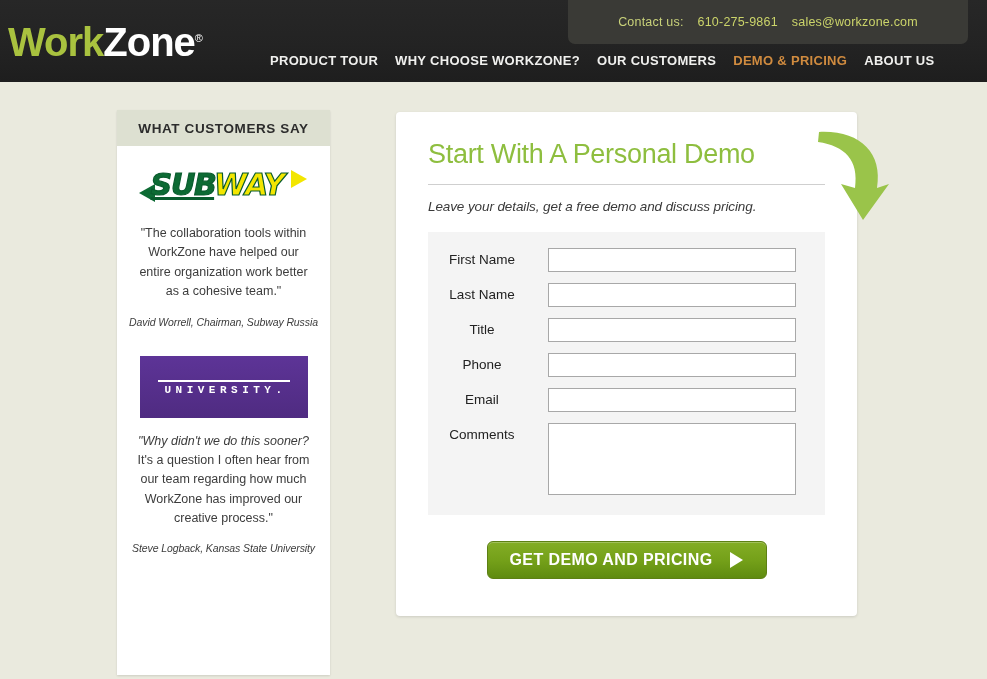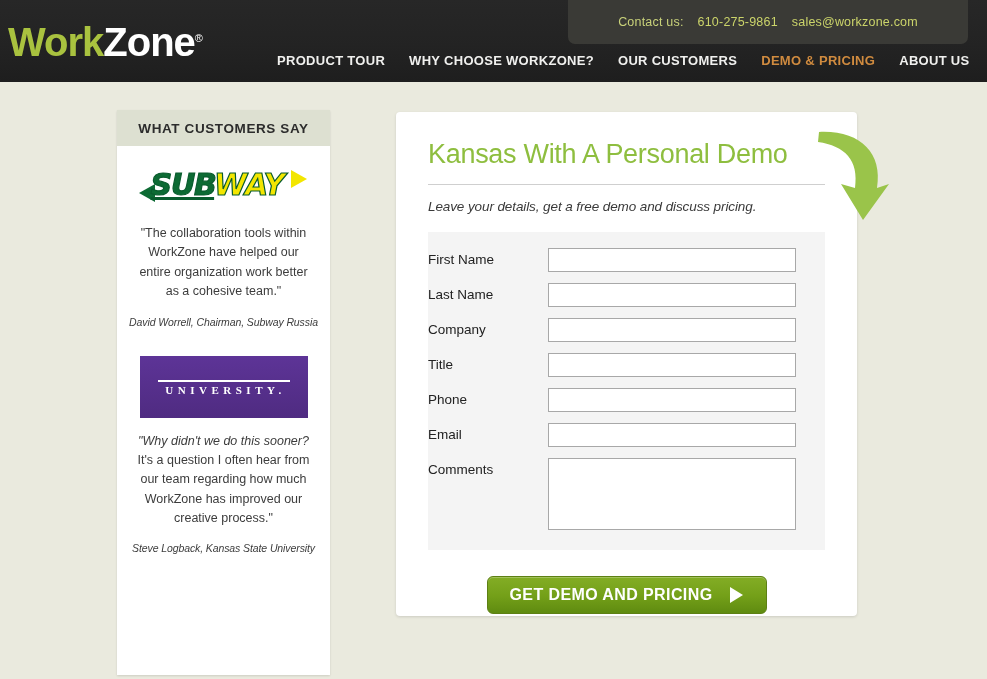--- a/index.html
+++ b/index.html
@@ -60,24 +60,24 @@
   .logo .zone { color: #ffffff; }
   .logo .reg {
     color: #ffffff;
     font-size: 11px;
     vertical-align: super;
     font-weight: normal;
   }
 
   .main-nav {
     position: absolute;
-    left: 277px;
+    left: 270px;
     top: 53px;
     display: flex;
-    gap: 24px;
+    gap: 17px;
     align-items: center;
   }
   .main-nav a {
     color: #f0f0ee;
     font-size: 13px;
     font-weight: bold;
     letter-spacing: .3px;
     text-decoration: none;
     white-space: nowrap;
   }
@@ -178,21 +178,21 @@
     letter-spacing: .5px;
     line-height: 1;
   }
   .ksu-rule {
     width: 132px;
     height: 1.5px;
     background: #ffffff;
     margin: 3px 0 3px 0;
   }
   .ksu-line2 {
-    font-family: Liberation Serif, serif;
+    font-family: Liberation Mono, monospace;
     color: #ffffff;
     font-size: 11px;
     font-weight: bold;
     letter-spacing: 4.5px;
     line-height: 1;
     padding-left: 4px;
   }
 
   .quote {
     font-size: 12.5px;
@@ -261,21 +261,21 @@
     margin-left: 0;
   }
   .form-row {
     display: flex;
     align-items: flex-start;
     margin-bottom: 11px;
   }
   .form-row:last-child { margin-bottom: 0; }
   .form-label {
     width: 120px;
-    text-align: left;
+    text-align: center;
     padding-right: 12px;
     font-size: 13.5px;
     color: #222222;
     line-height: 24px;
     white-space: nowrap;
   }
   .form-field {
     width: 248px;
     height: 24px;
     border: 1px solid #a8a8a8;
@@ -377,44 +377,40 @@
         <div class="quote"><span class="ital">"Why didn't we do this sooner?</span><span> It's a question I often hear from our team regarding how much WorkZone has improved our creative process."</span></div>
         <div class="attribution">Steve Logback, Kansas State University</div>
       </div>
 
     </div>
   </aside>
 
   <section class="demo-card">
     <div class="demo-inner">
 
-      <h1 class="demo-title">Kansas With A Personal Demo</h1>
+      <h1 class="demo-title">Start With A Personal Demo</h1>
       <div class="title-rule"></div>
       <p class="demo-sub">Leave your details, get a free demo and discuss pricing.</p>
 
       <svg class="curved-arrow" viewBox="0 0 80 100">
         <path d="M4 6 C 44 4, 68 26, 62 62 L 74 58 L 48 94 L 26 58 L 40 62 C 44 34, 30 20, 3 16 Z" fill="#9ac44a"></path>
       </svg>
 
       <form class="form-panel">
 
         <div class="form-row">
           <label class="form-label">First Name</label>
           <input class="form-field" type="text" placeholder="" style="">
         </div>
 
         <div class="form-row">
           <label class="form-label">Last Name</label>
           <input class="form-field" type="text" placeholder="" style="">
         </div>
 
-        <div class="form-row">
-          <label class="form-label">Company</label>
-          <input class="form-field" type="text" placeholder="" style="">
-        </div>
 
         <div class="form-row">
           <label class="form-label">Title</label>
           <input class="form-field" type="text" placeholder="" style="">
         </div>
 
         <div class="form-row">
           <label class="form-label">Phone</label>
           <input class="form-field" type="text" placeholder="" style="">
         </div>

